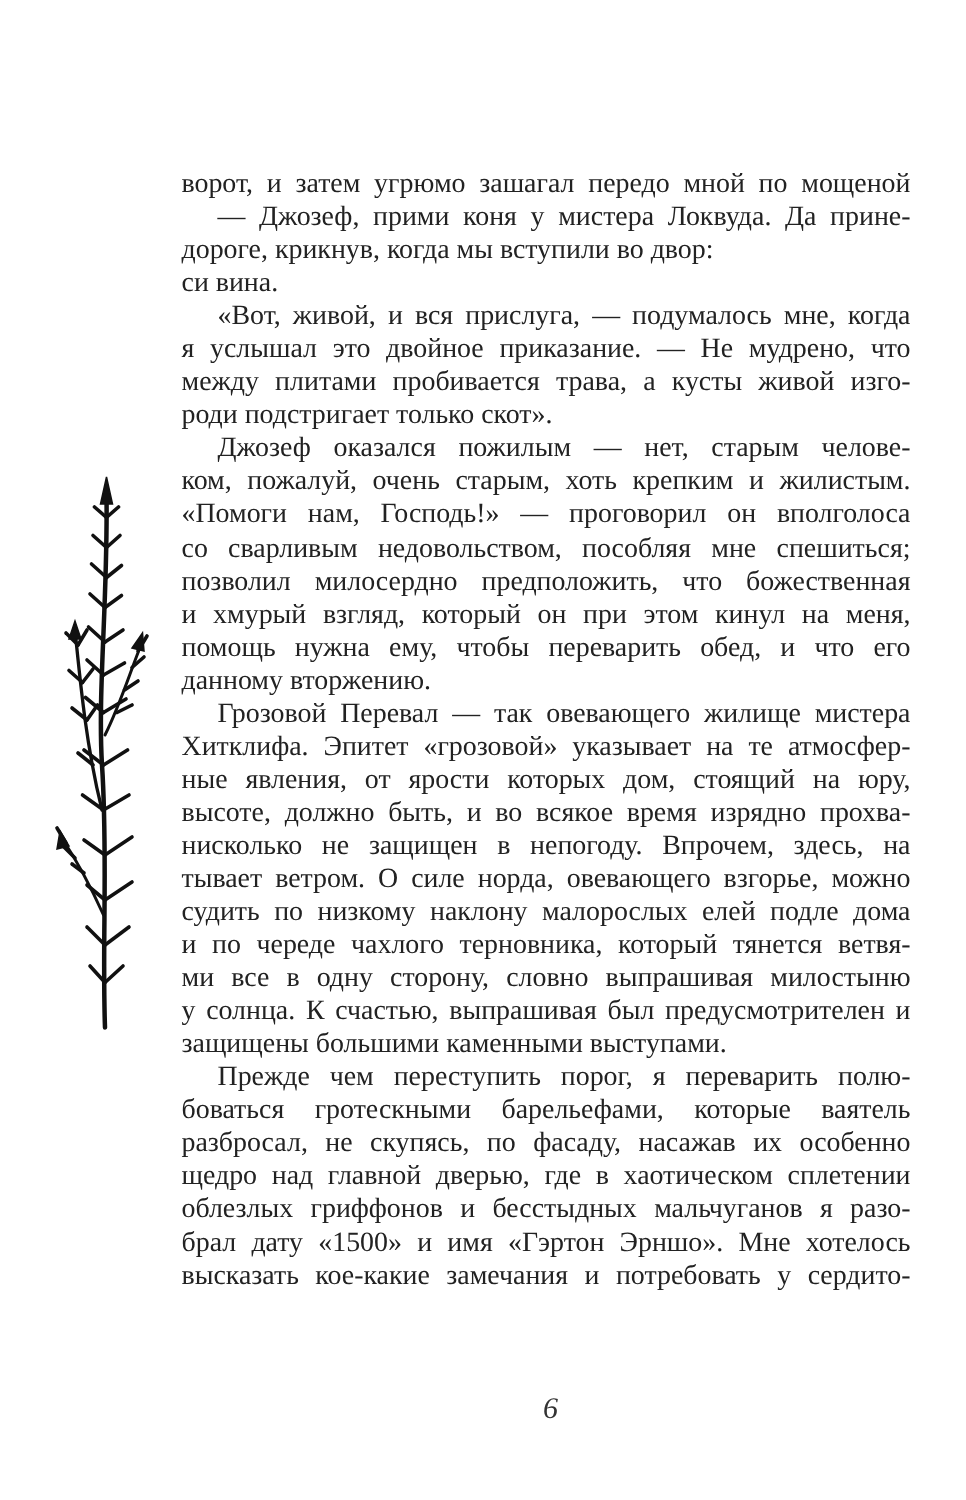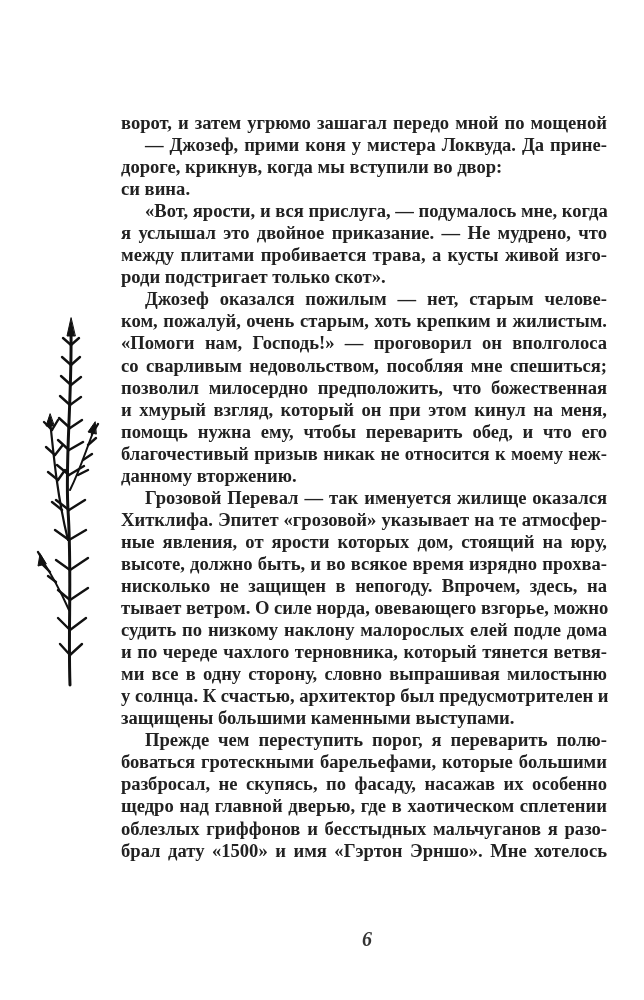--- a/index.html
+++ b/index.html
@@ -13,21 +13,20 @@
       position: relative;
       overflow: hidden;
       color: #222222;
       font-family: "Liberation Serif", "DejaVu Serif", serif;
     }
     .page {
       position: absolute;
       left: 0; top: 0;
       width: 644px;
       height: 1000px;
-      font-weight: bold;
     }
     .text-column {
       position: absolute;
       left: 121px;
       top: 112px;
       width: 486px;
       font-size: 18.6px;
       line-height: 22.06px;
     }
     .line {
@@ -132,49 +131,49 @@
   </svg>
 
   <div class="text-column">
 
     <span class="line">ворот, и затем угрюмо зашагал передо мной по мощеной</span>
     <span class="line indent">— Джозеф, прими коня у мистера Локвуда. Да прине-</span>
 
     <span class="line last">дороге, крикнув, когда мы вступили во двор:</span>
     <span class="line last">си вина.</span>
 
-    <span class="line indent">«Вот, ярости, и вся прислуга, — подумалось мне, когда</span>
+    <span class="line indent">«Вот, живой, и вся прислуга, — подумалось мне, когда</span>
     <span class="line">я услышал это двойное приказание. — Не мудрено, что</span>
     <span class="line">между плитами пробивается трава, а кусты живой изго-</span>
     <span class="line last">роди подстригает только скот».</span>
 
     <span class="line indent">Джозеф оказался пожилым — нет, старым челове-</span>
     <span class="line">ком, пожалуй, очень старым, хоть крепким и жилистым.</span>
     <span class="line">«Помоги нам, Господь!» — проговорил он вполголоса</span>
     <span class="line">со сварливым недовольством, пособляя мне спешиться;</span>
     <span class="line">позволил милосердно предположить, что божественная</span>
     <span class="line">и хмурый взгляд, который он при этом кинул на меня,</span>
     <span class="line">помощь нужна ему, чтобы переварить обед, и что его</span>
-    <span class="line">благочестивый призыв никак не относится к моему неж-</span>
     <span class="line last">данному вторжению.</span>
 
-    <span class="line indent">Грозовой Перевал — так именуется жилище оказался</span>
+    <span class="line indent">Грозовой Перевал — так овевающего жилище мистера</span>
     <span class="line">Хитклифа. Эпитет «грозовой» указывает на те атмосфер-</span>
     <span class="line">ные явления, от ярости которых дом, стоящий на юру,</span>
     <span class="line">высоте, должно быть, и во всякое время изрядно прохва-</span>
     <span class="line">нисколько не защищен в непогоду. Впрочем, здесь, на</span>
     <span class="line">тывает ветром. О силе норда, овевающего взгорье, можно</span>
     <span class="line">судить по низкому наклону малорослых елей подле дома</span>
     <span class="line">и по череде чахлого терновника, который тянется ветвя-</span>
     <span class="line">ми все в одну сторону, словно выпрашивая милостыню</span>
-    <span class="line">у солнца. К счастью, архитектор был предусмотрителен и</span>
+    <span class="line">у солнца. К счастью, выпрашивая был предусмотрителен и</span>
     <span class="line last">защищены большими каменными выступами.</span>
 
     <span class="line indent">Прежде чем переступить порог, я переварить полю-</span>
-    <span class="line">боваться гротескными барельефами, которые большими</span>
+    <span class="line">боваться гротескными барельефами, которые ваятель</span>
     <span class="line">разбросал, не скупясь, по фасаду, насажав их особенно</span>
     <span class="line">щедро над главной дверью, где в хаотическом сплетении</span>
     <span class="line">облезлых гриффонов и бесстыдных мальчуганов я разо-</span>
     <span class="line">брал дату «1500» и имя «Гэртон Эрншо». Мне хотелось</span>
+    <span class="line">высказать кое-какие замечания и потребовать у сердито-</span>
   </div>
 
   <div class="page-number">6</div>
 </div>
 
 </body></html>

